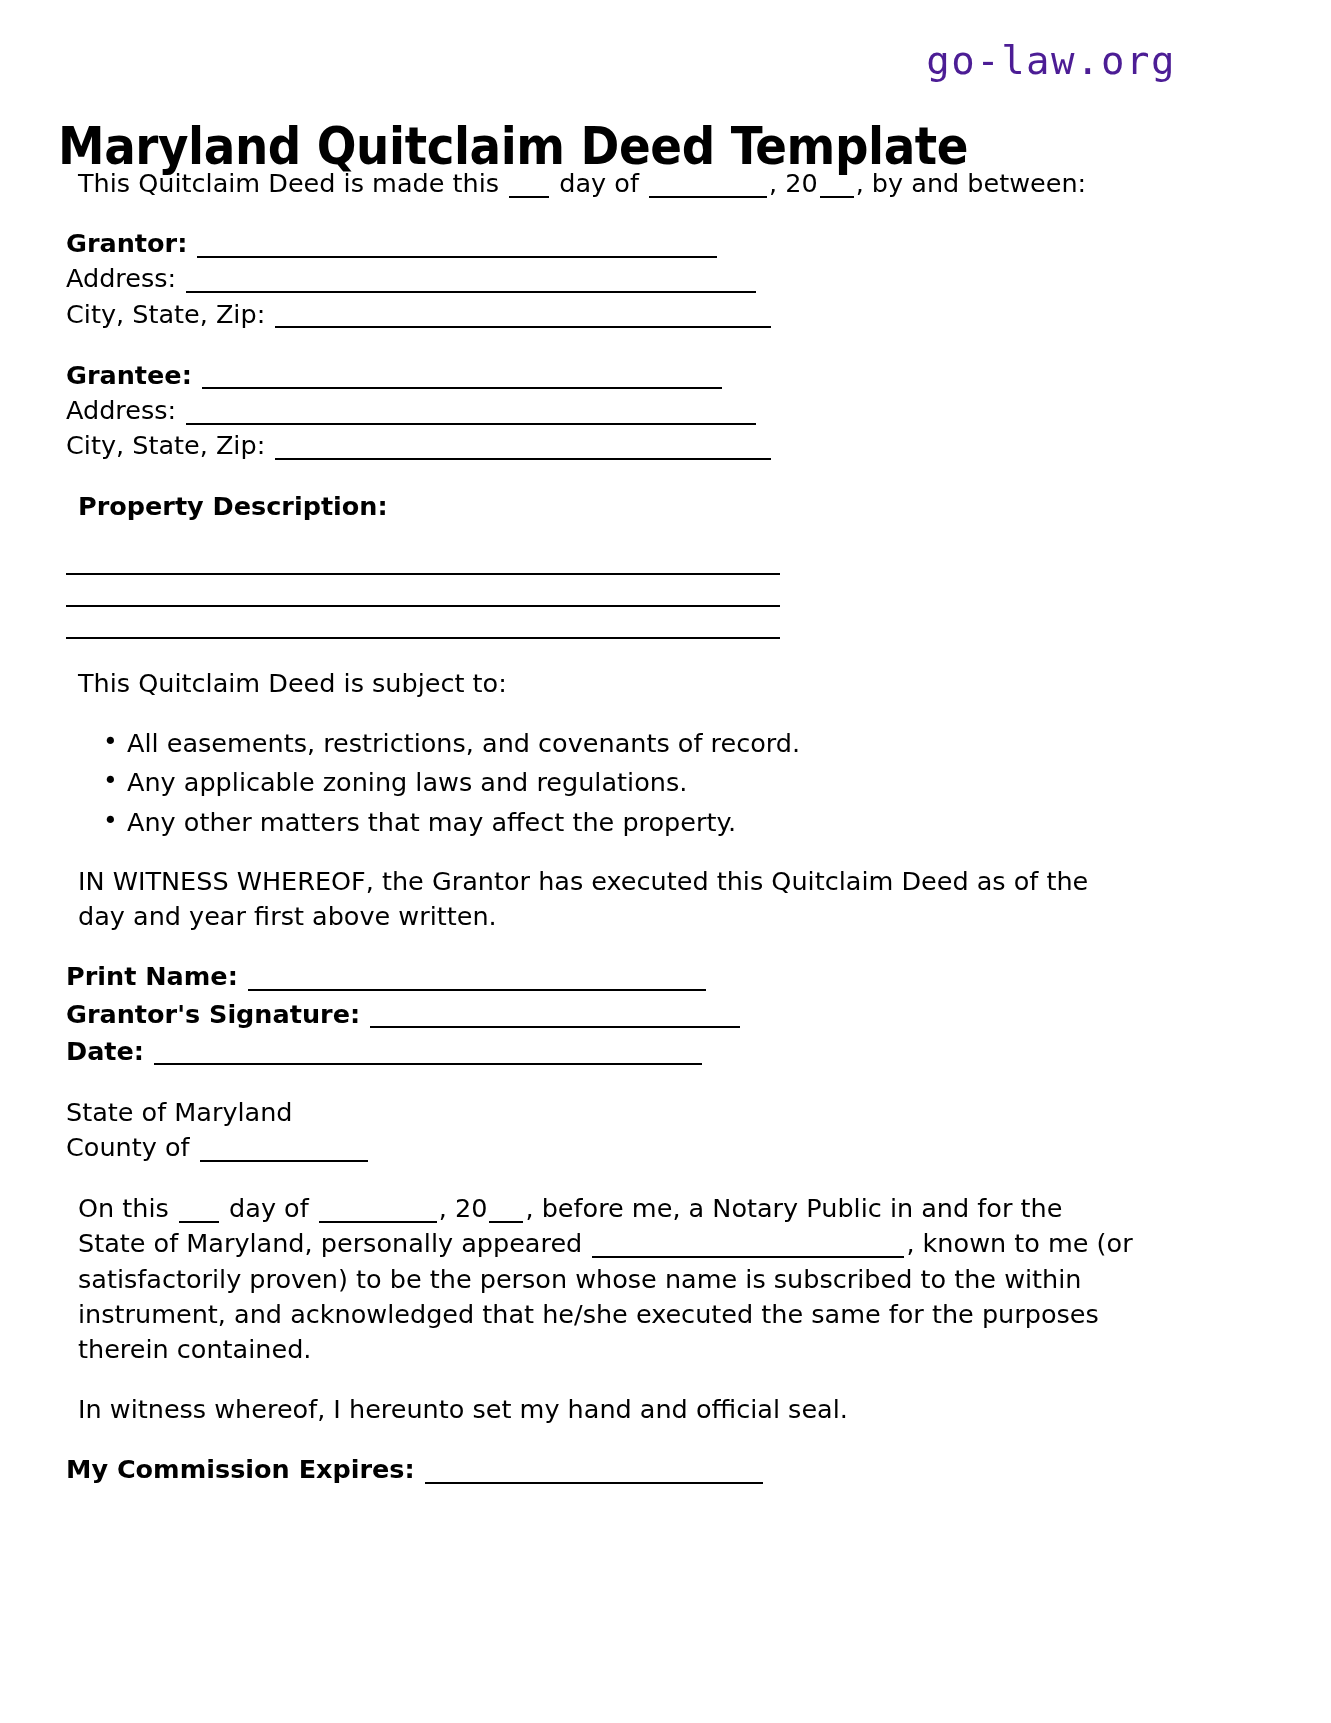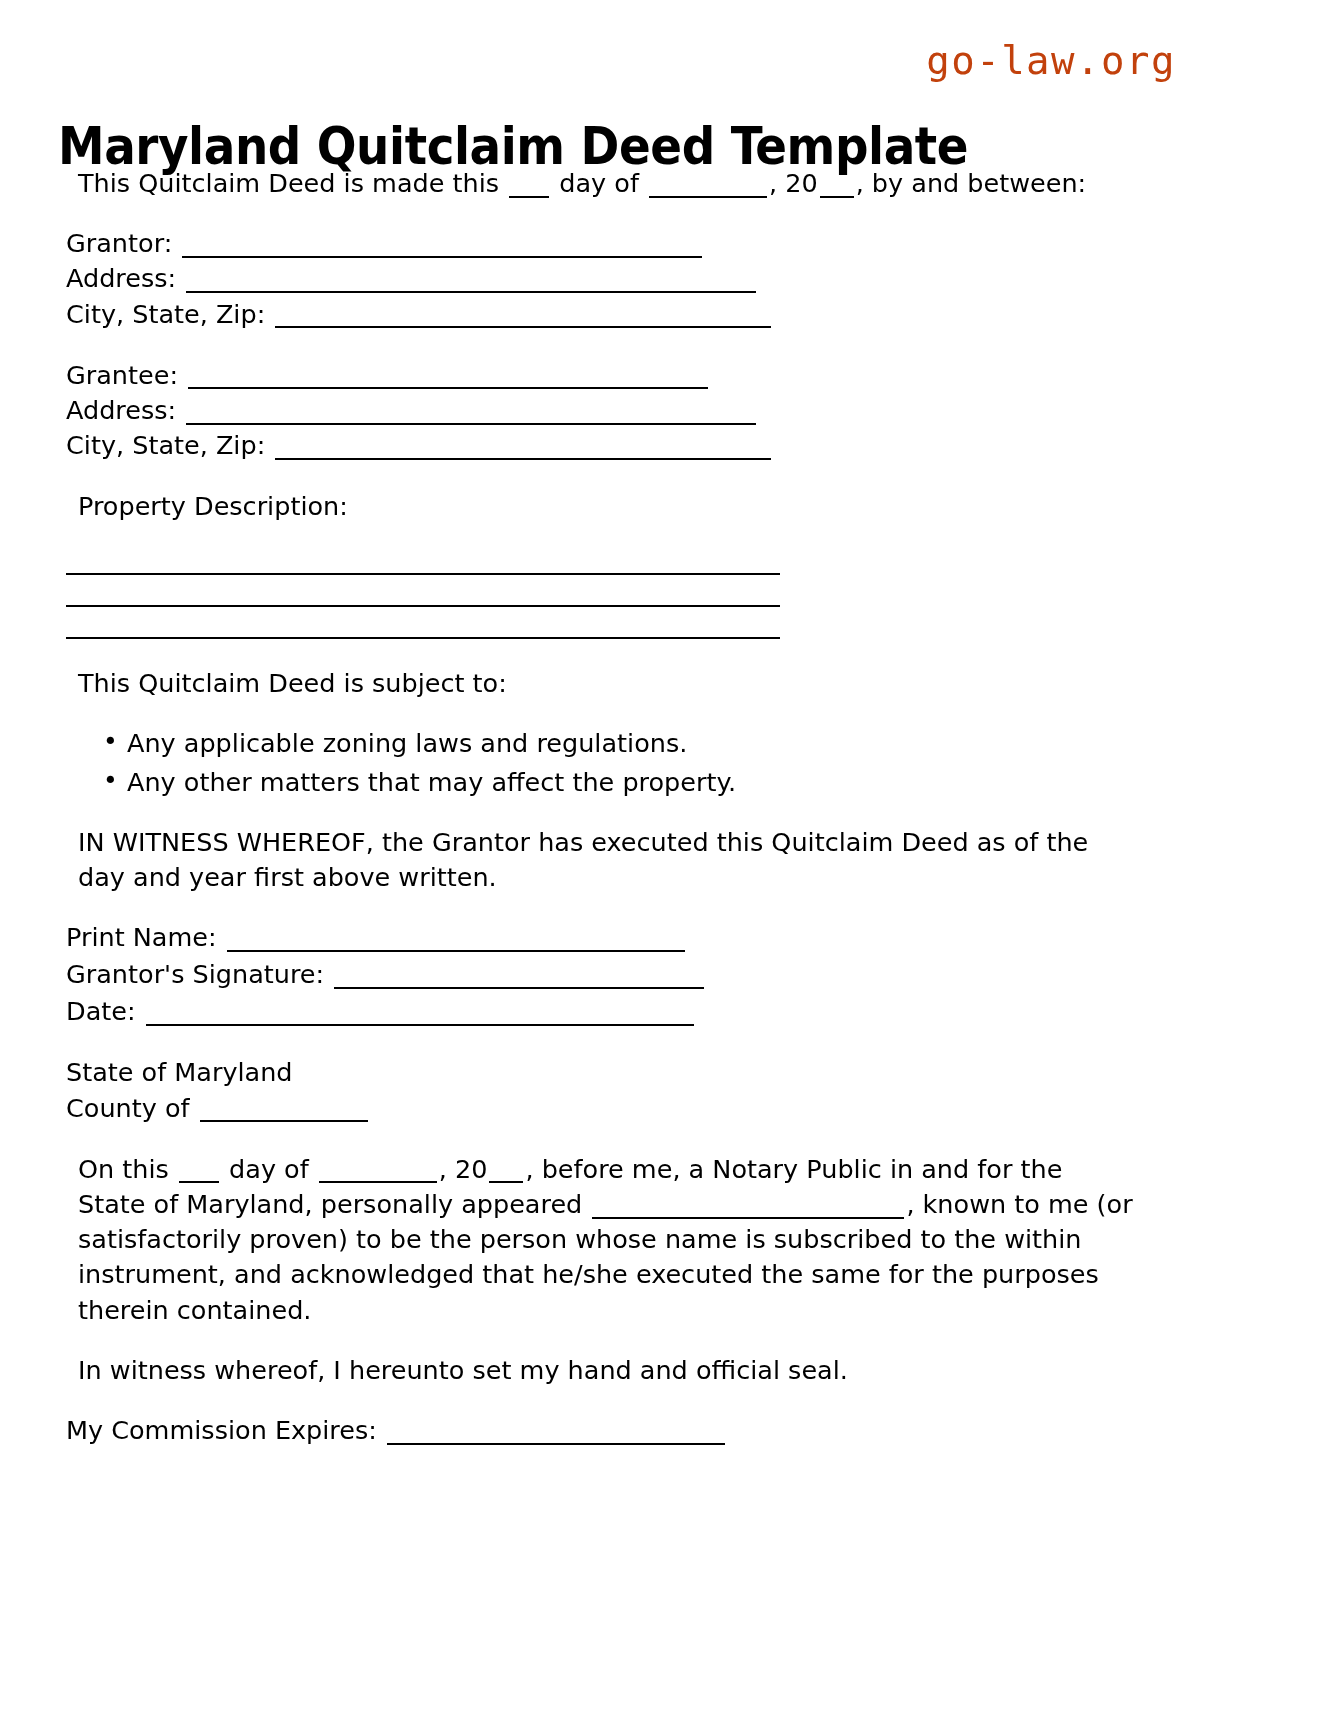--- a/index.html
+++ b/index.html
@@ -24,21 +24,21 @@
     padding: 0;
   }
   
   .watermark {
     position: absolute;
     right: 155px;
     top: 38px;
     font-family: "DejaVu Sans Mono", "Liberation Mono", monospace;
     font-size: 39px;
     letter-spacing: 1.5px;
-    color: #c2410c;
+    color: #4c1d95;
     font-weight: 400;
     white-space: nowrap;
   }
   
   .doc-title {
     position: absolute;
     left: 58px;
     top: 84px;
     font-size: 52px;
     font-weight: 700;
@@ -58,21 +58,21 @@
   }
   .para {
     margin: 0 0 25px 12px;
   }
   .para.tight { margin-bottom: 0; }
   .line-row {
     display: block;
     white-space: nowrap;
   }
   .blk { margin-bottom: 26px; }
-  b, .bold { font-weight: 400; }
+  b, .bold { font-weight: 700; }
 
   
   .fill {
     display: inline-block;
     border-bottom: 2.5px solid #000;
     height: 0.95em;
     vertical-align: -0.22em;
     margin: 0 2px;
   }
   .fill-sm   { width: 40px; }
@@ -174,20 +174,21 @@
     <div class="blank-lines">
       <div class="blank-line"></div>
       <div class="blank-line"></div>
       <div class="blank-line"></div>
     </div>
 
 
     <p class="para">This Quitclaim Deed is subject to:</p>
 
     <ul class="subject-list">
+      <li>All easements, restrictions, and covenants of record.</li>
       <li>Any applicable zoning laws and regulations.</li>
       <li>Any other matters that may affect the property.</li>
     </ul>
 
     <p class="para">IN WITNESS WHEREOF, the Grantor has executed this Quitclaim Deed as of the day and year first above written.</p>
 
     <div class="blk sig-block">
       <div class="line-row">
         <span class="bold">Print Name:</span>
         <span class="fill fill-print"></span>

